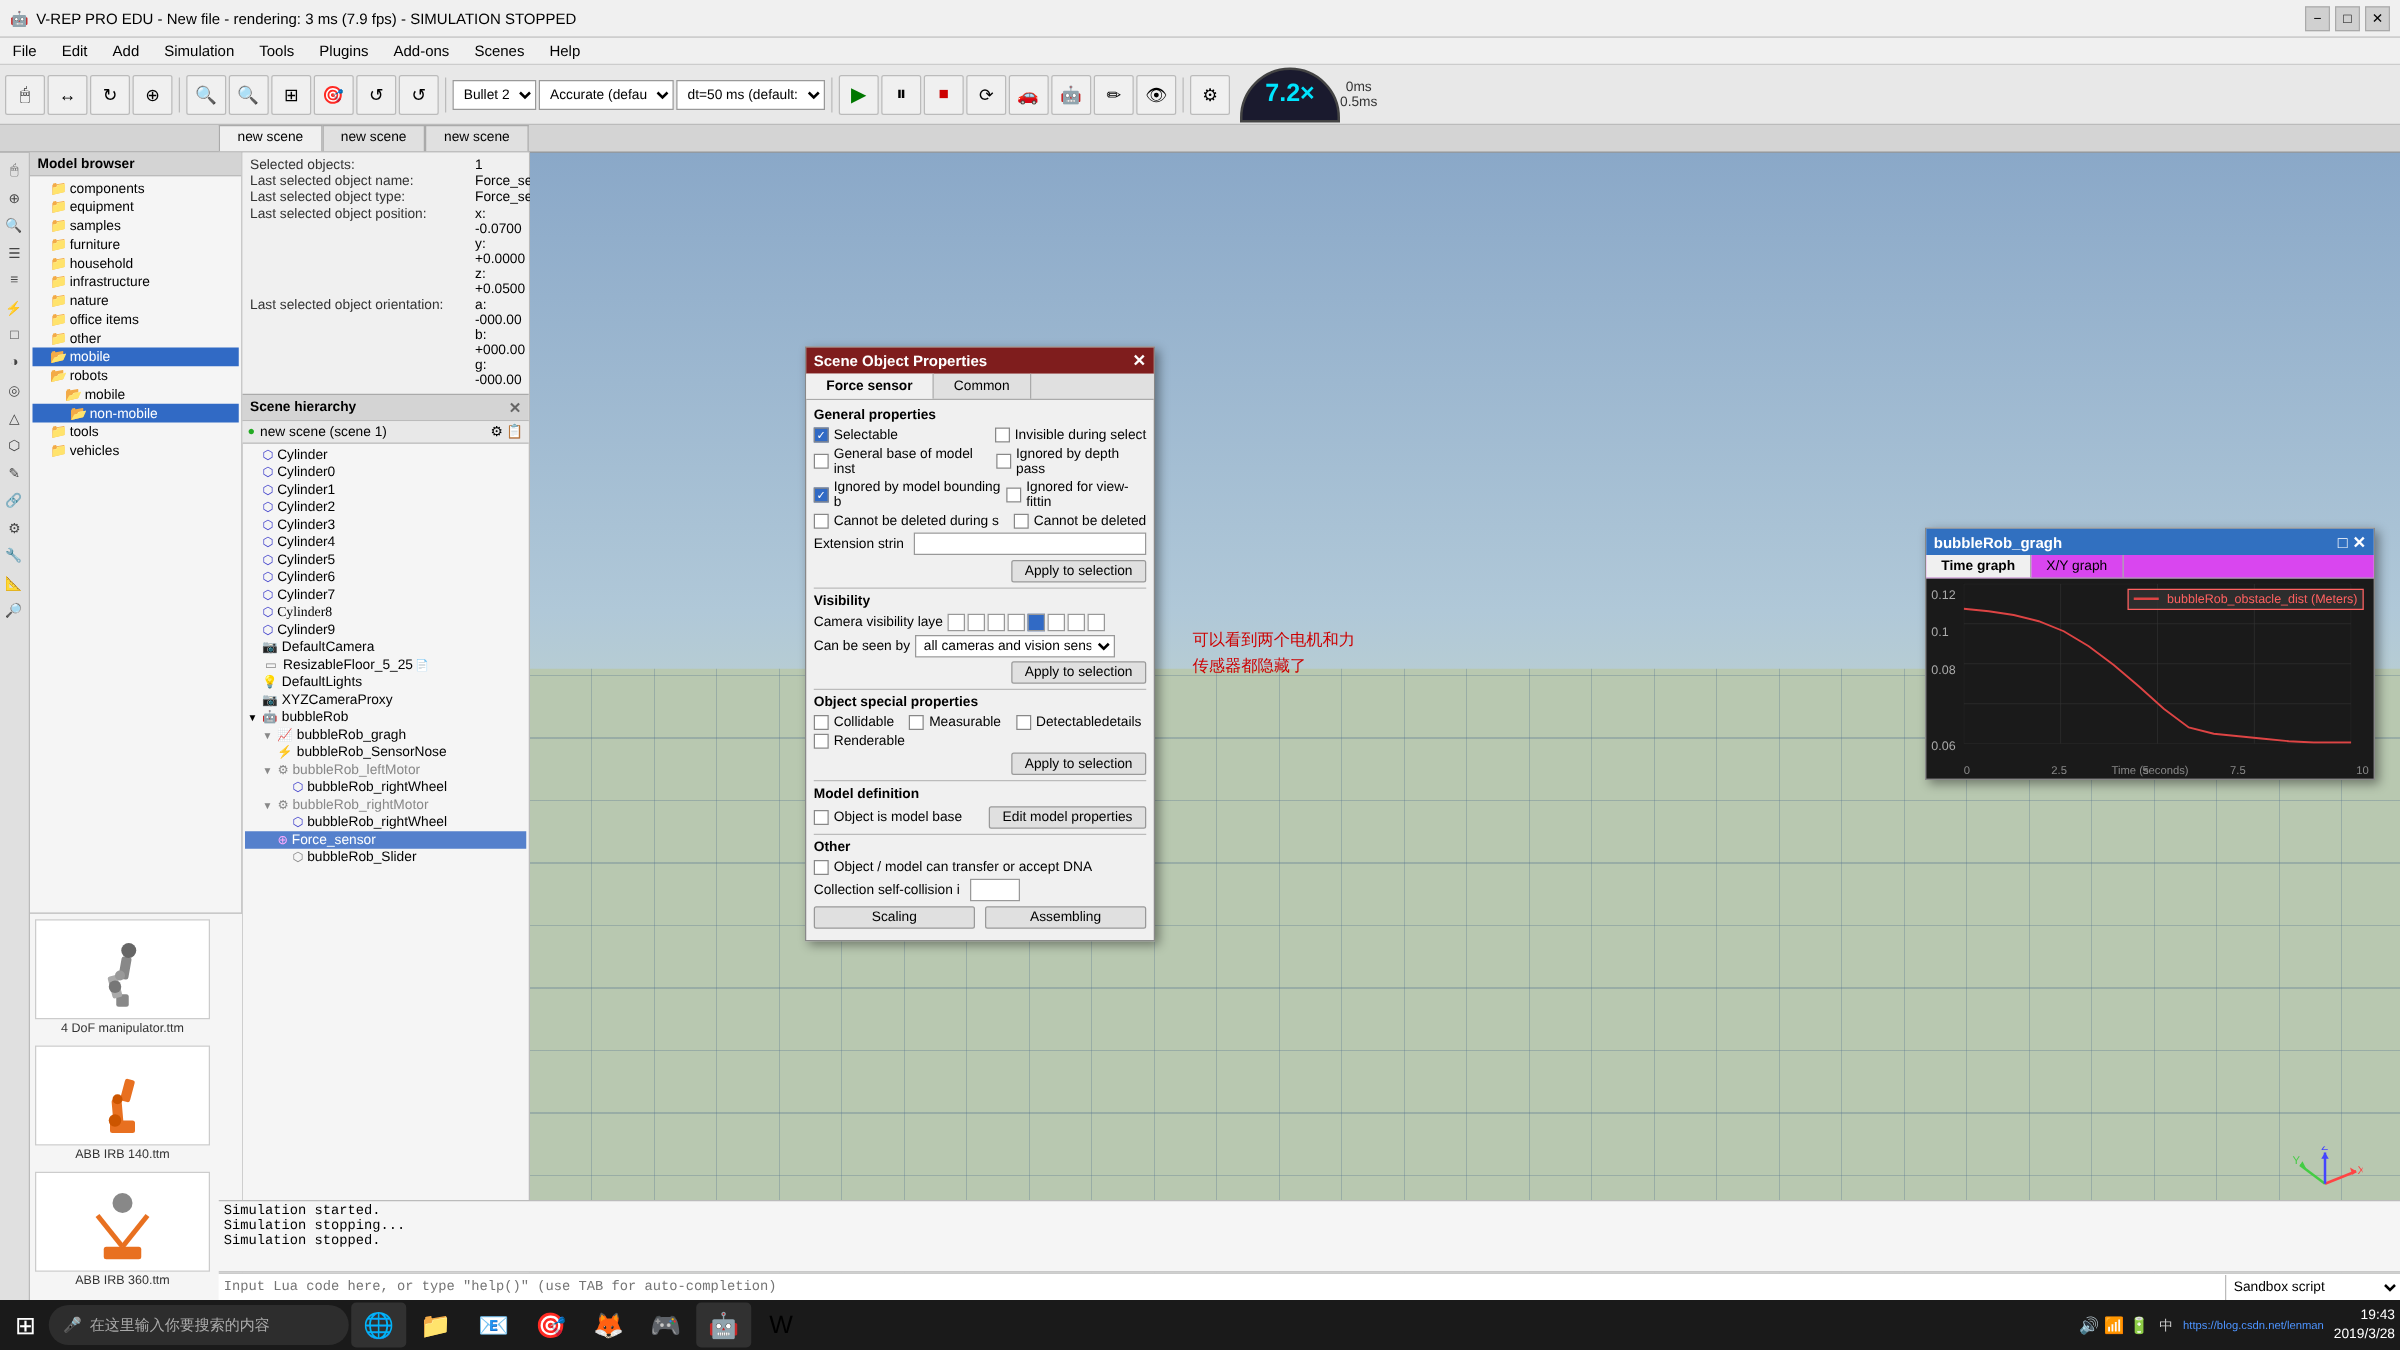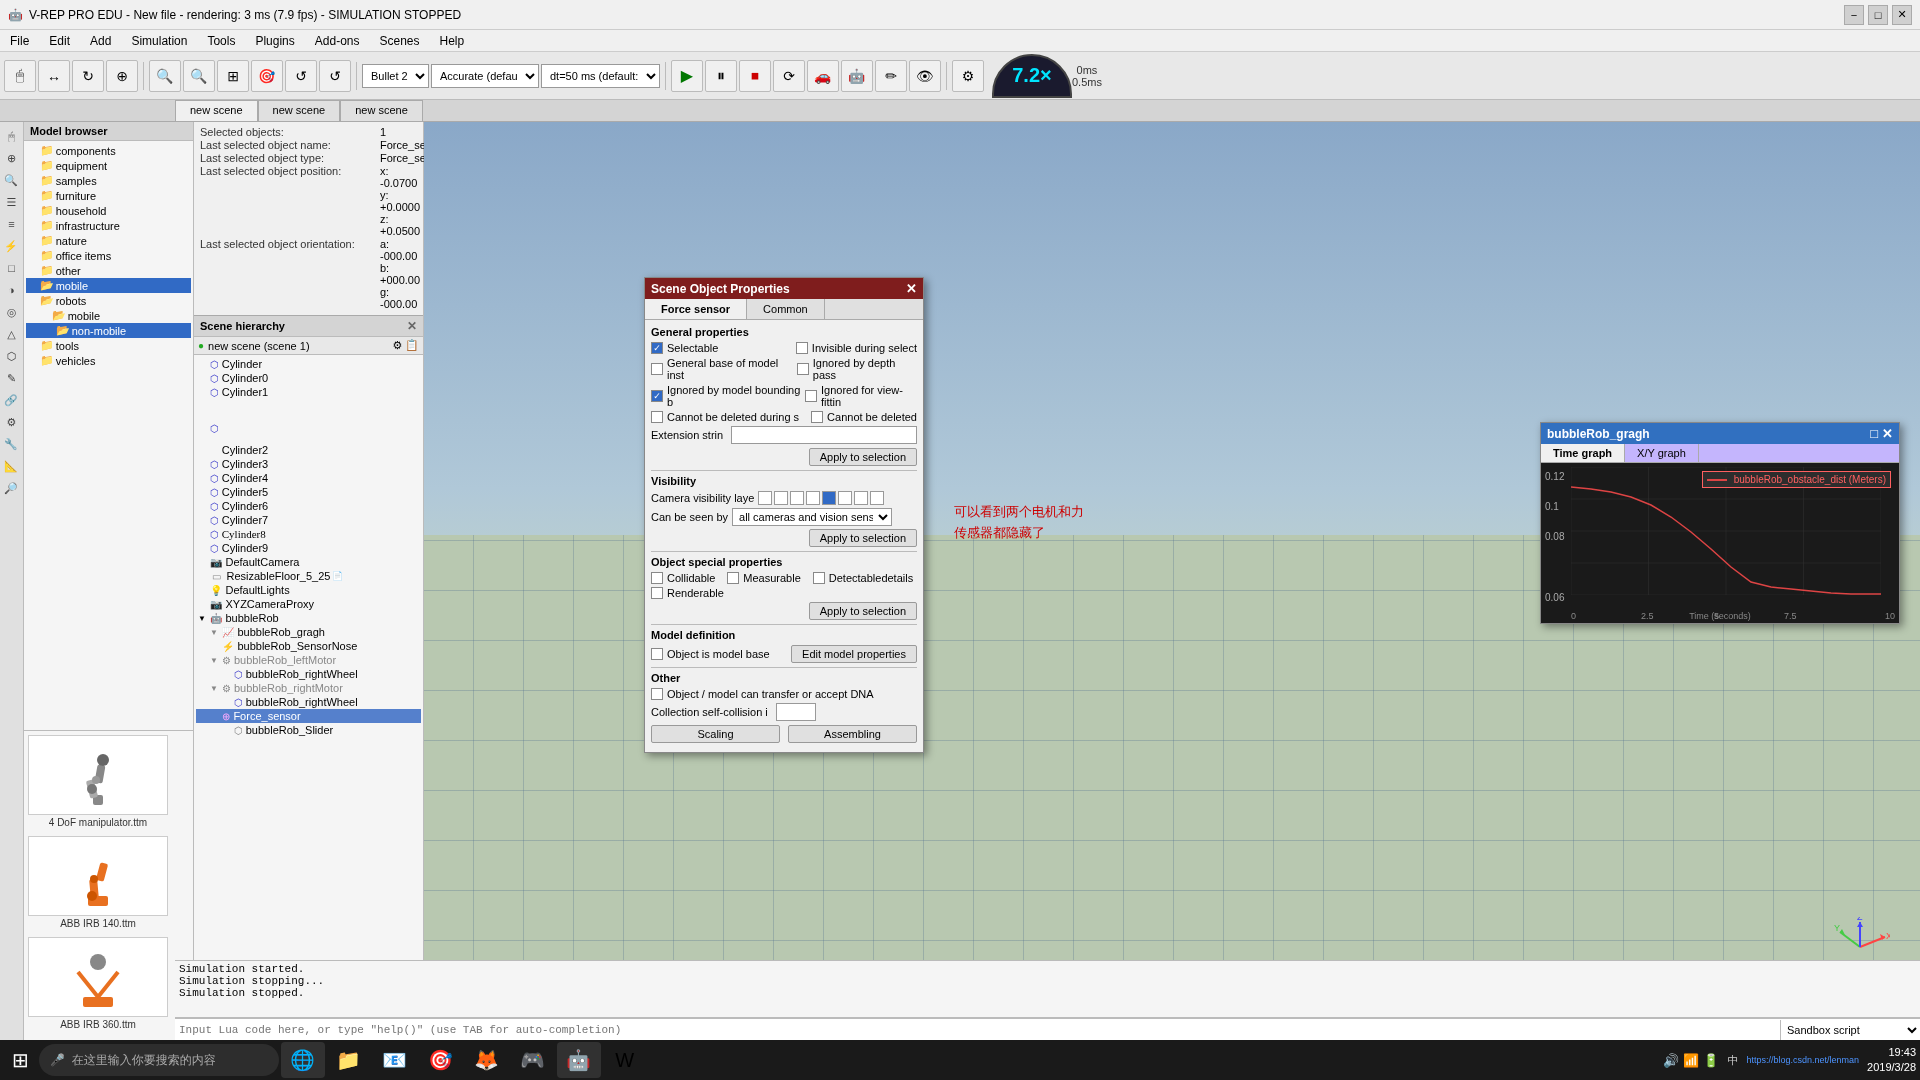--- a/index.html
+++ b/index.html
@@ -389,21 +389,21 @@
       justify-content: space-between;
     }
     .graph-title-icons { display: flex; gap: 4px; }
     .graph-title-icon {
       cursor: pointer;
       color: white;
       font-size: 13px;
     }
     #graph-tabs {
       display: flex;
-      background: #c4b5fd;
+      background: #d946ef;
       border-bottom: 1px solid #aaa;
     }
     .graph-tab {
       padding: 3px 12px;
       cursor: pointer;
       font-size: 11px;
       border-right: 1px solid #aaa;
     }
     .graph-tab.active { background: #f0f0f0; font-weight: bold; }
     #graph-area {
@@ -803,21 +803,21 @@
         <span style="margin-left:3px;">Cylinder0</span>
       </div>
       <div class="scene-item">
         <span class="tree-indent"></span>
         <span style="color:#4444cc;font-size:10px;">⬡</span>
         <span style="margin-left:3px;">Cylinder1</span>
       </div>
       <div class="scene-item">
         <span class="tree-indent"></span>
         <span style="color:#4444cc;font-size:10px;">⬡</span>
-        <span style="margin-left:3px;margin-top:44px;">Cylinder2</span>
+        <span style="margin-left:3px;">Cylinder2</span>
       </div>
       <div class="scene-item">
         <span class="tree-indent"></span>
         <span style="color:#4444cc;font-size:10px;">⬡</span>
         <span style="margin-left:3px;">Cylinder3</span>
       </div>
       <div class="scene-item">
         <span class="tree-indent"></span>
         <span style="color:#4444cc;font-size:10px;">⬡</span>
         <span style="margin-left:3px;">Cylinder4</span>

